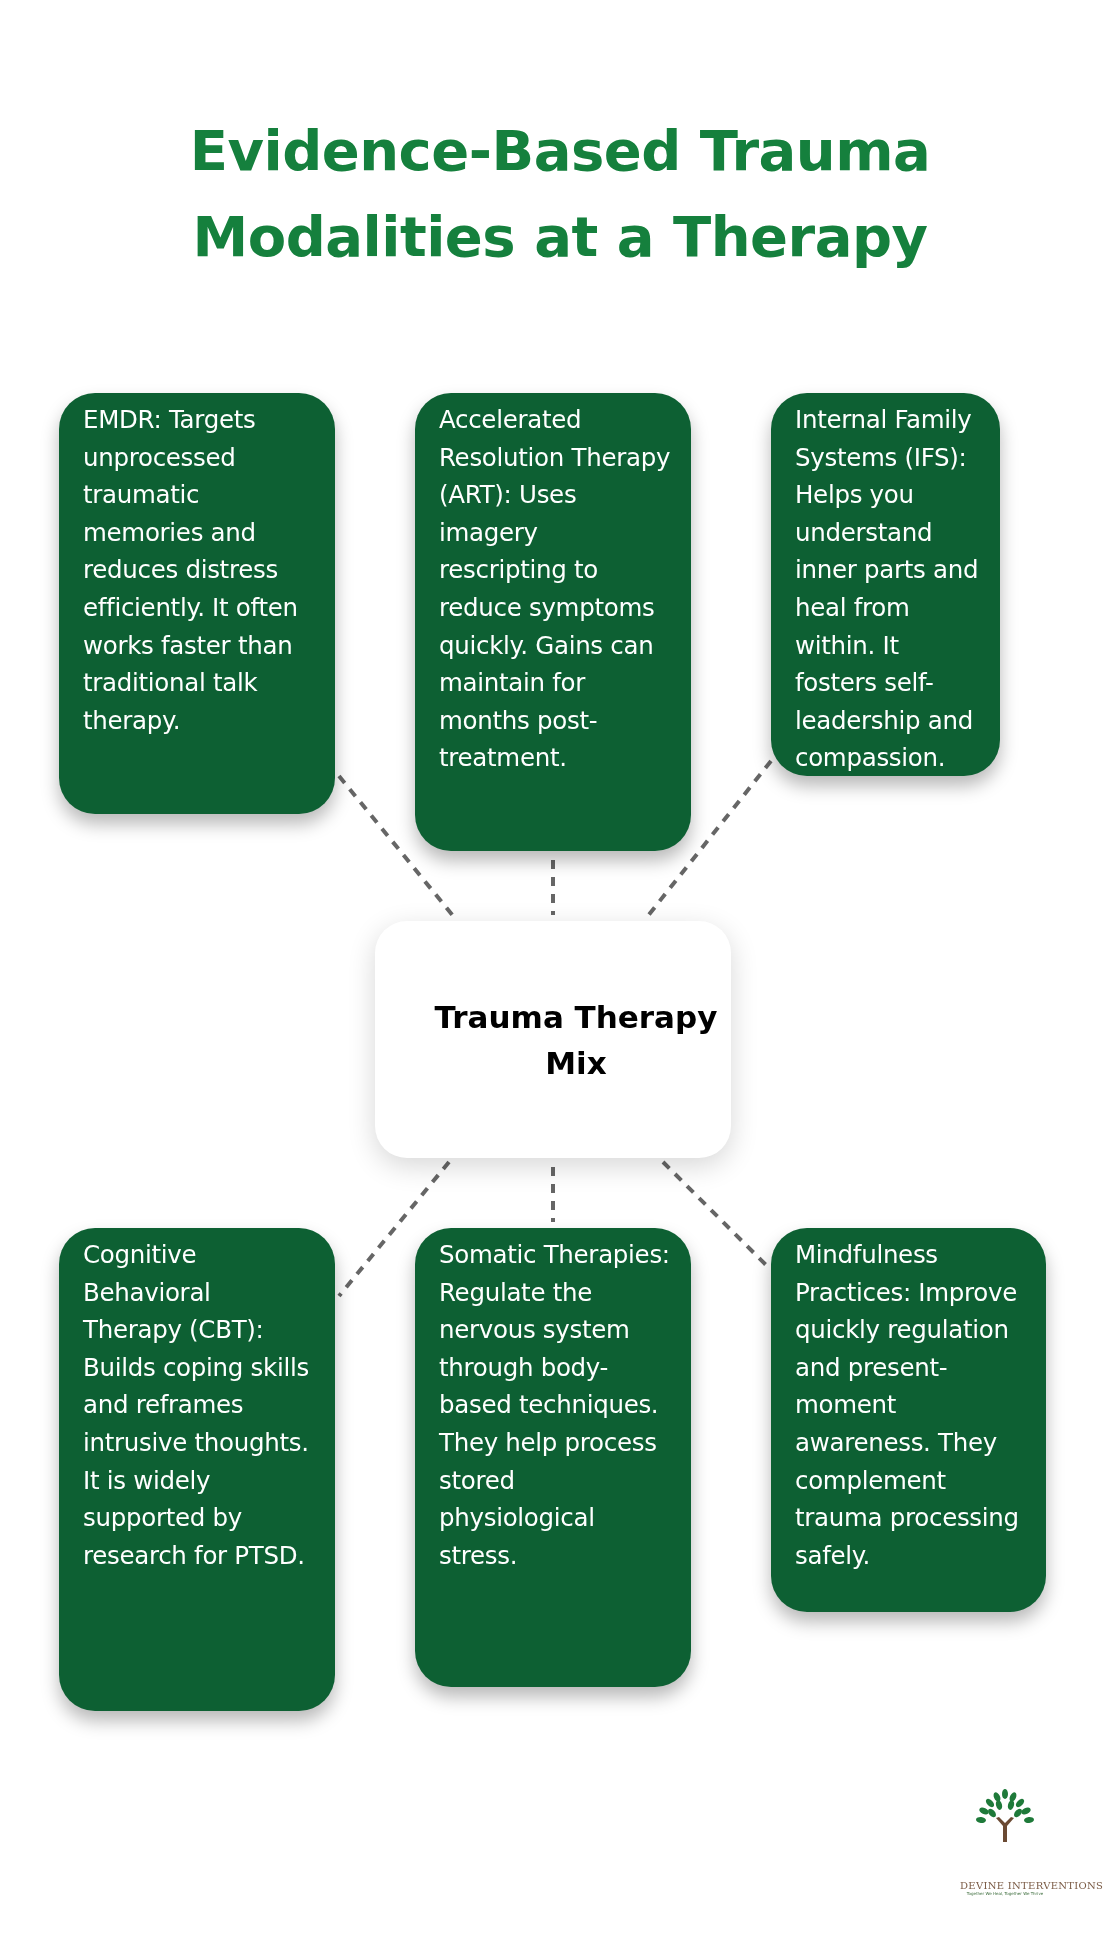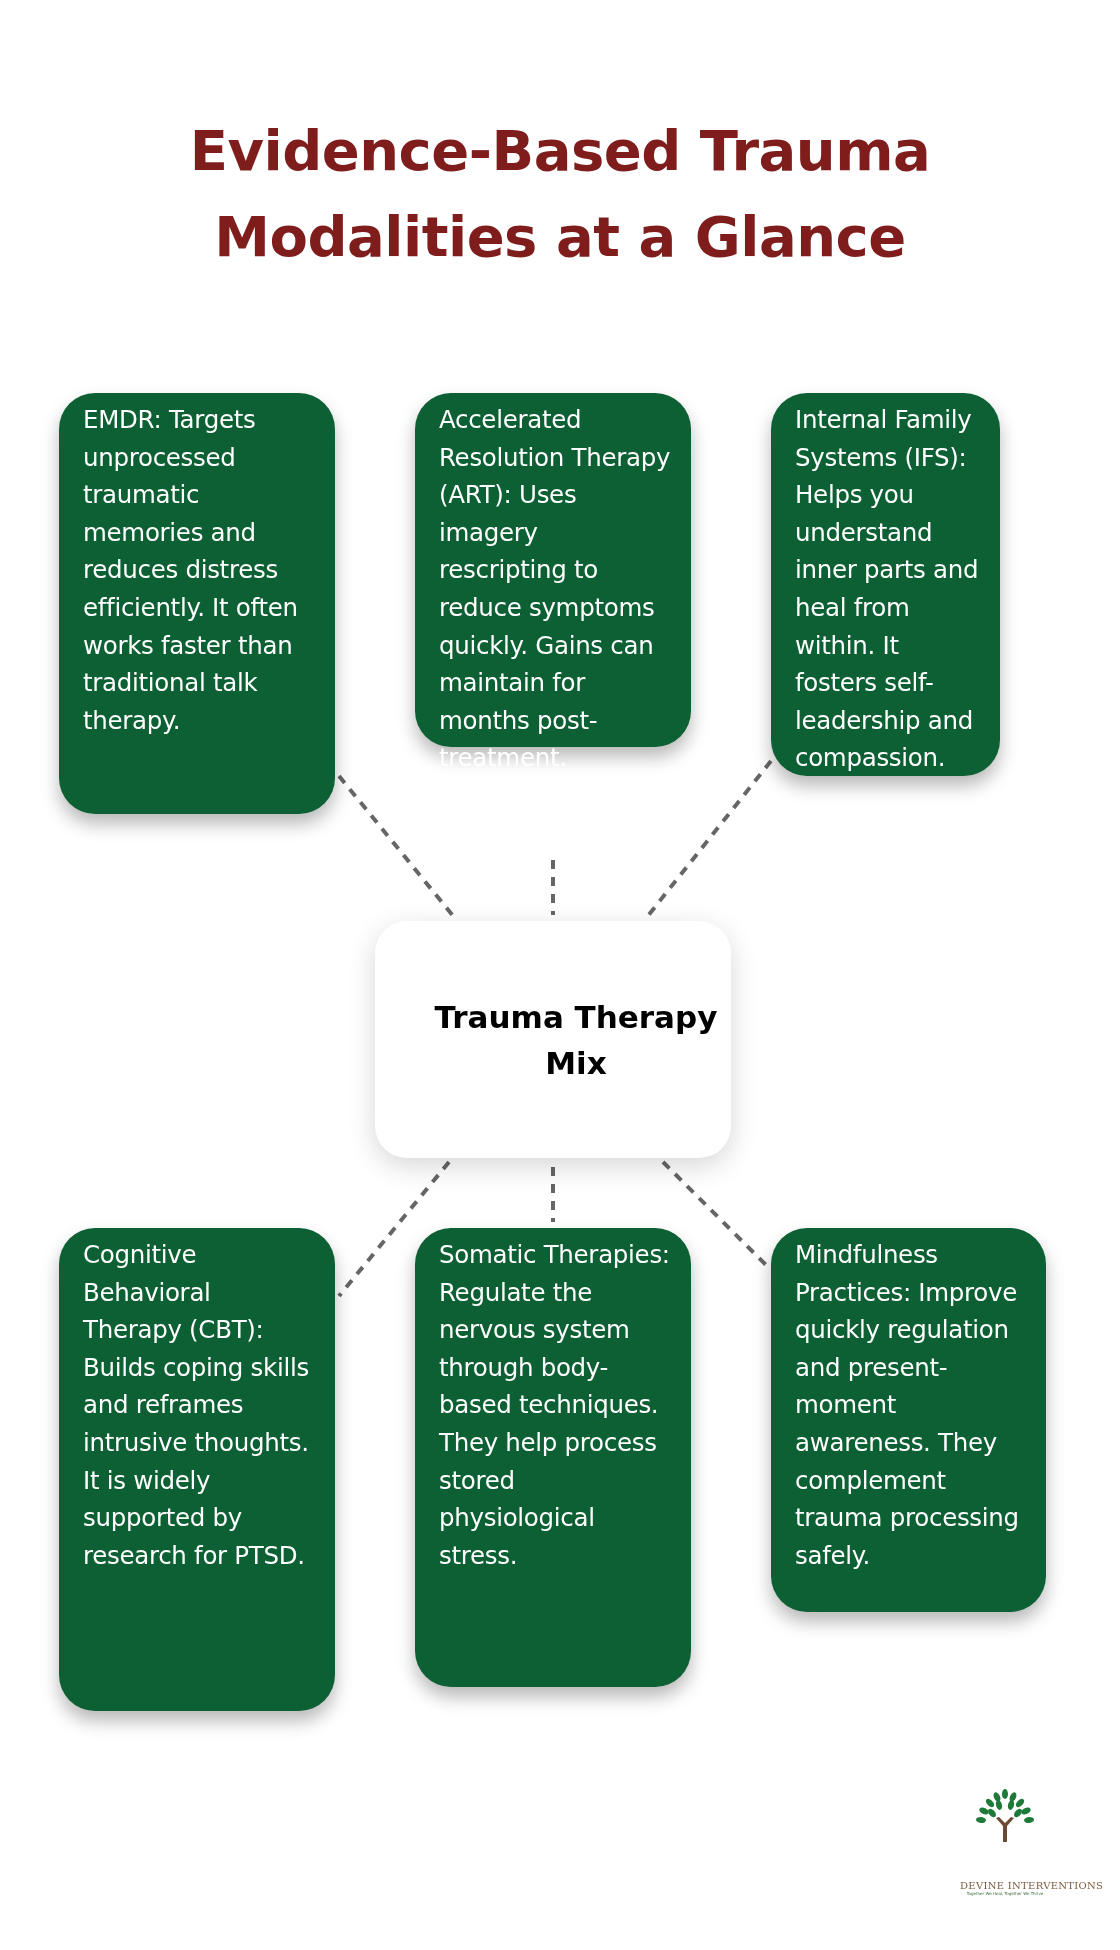--- a/index.html
+++ b/index.html
@@ -1,57 +1,57 @@
 <!DOCTYPE html>
 <html><head>
   <meta charset="utf-8">
   <style>
     html, body { margin: 0; padding: 0; background: #ffffff; }
     body { width: 1120px; height: 1950px; position: relative; overflow: hidden;
            font-family: "DejaVu Sans", "Liberation Sans", sans-serif; }
     .title { position: absolute; left: 0; top: 108px; width: 1120px; text-align: center;
              font-family: "DejaVu Sans", sans-serif; font-weight: bold; font-size: 56px;
-             line-height: 86px; color: #7f1d1d; letter-spacing: -0.5px; }
+             line-height: 86px; color: #15803d; letter-spacing: -0.5px; }
     svg.connectors { position: absolute; left: 0; top: 0; width: 1120px; height: 1950px; }
     .node { position: absolute; background: #0d6033; border-radius: 36px; color: #fff;
             box-shadow: 0 10px 18px rgba(0,0,0,0.28); box-sizing: border-box;
             padding: 8px 20px 0 24px; font-family: "DejaVu Sans", sans-serif;
             font-size: 24.5px; line-height: 37.6px; letter-spacing: -0.3px; }
     .center { position: absolute; left: 375px; top: 921px; width: 356px; height: 237px;
               background: #ffffff; border-radius: 32px; box-shadow: 0 8px 28px rgba(0,0,0,0.16);
               display: flex; align-items: center; justify-content: flex-end; text-align: center; }
     .center span { font-family: "DejaVu Sans", sans-serif; font-weight: bold; font-size: 31px;
                    line-height: 46px; color: #000; width: 310px; }
     .logo { position: absolute; left: 960px; top: 1788px; width: 90px; height: 82px; text-align: center; }
     .logo .brand { font-family: "DejaVu Serif", serif; font-size: 10px; color: #7a5a44; letter-spacing: 0.3px; white-space: nowrap; margin-top: 32px; }
     .logo .tag { font-family: "DejaVu Sans", sans-serif; font-size: 4px; color: #3a6b3a; white-space: nowrap; }
   </style>
 </head>
 <body>
 
 <div class="title">
   <div>Evidence-Based Trauma</div>
-  <div>Modalities at a Glance</div>
+  <div>Modalities at a Therapy</div>
 </div>
 
 <svg class="connectors" xmlns="http://www.w3.org/2000/svg">
   <g stroke="#666666" stroke-width="4" stroke-dasharray="9 8" fill="none">
     <line x1="339" y1="776" x2="454" y2="917"></line>
     <line x1="553" y1="860" x2="553" y2="915"></line>
     <line x1="771" y1="761" x2="647" y2="917"></line>
     <line x1="449" y1="1162" x2="339" y2="1296"></line>
     <line x1="553" y1="1167" x2="553" y2="1222"></line>
     <line x1="663" y1="1162" x2="768" y2="1267"></line>
   </g>
 </svg>
 
 <div class="node" style="left:59px; top:393px; width:276px; height:421px;">
   <span>EMDR: Targets unprocessed traumatic memories and reduces distress efficiently. It often works faster than traditional talk therapy.</span>
 </div>
-<div class="node" style="left:415px; top:393px; width:276px; height:354px;">
+<div class="node" style="left:415px; top:393px; width:276px; height:458px;">
   <span>Accelerated Resolution Therapy (ART): Uses imagery rescripting to reduce symptoms quickly. Gains can maintain for months post-treatment.</span>
 </div>
 <div class="node" style="left:771px; top:393px; width:229px; height:383px;">
   <span>Internal Family Systems (IFS): Helps you understand inner parts and heal from within. It fosters self-leadership and compassion.</span>
 </div>
 
 <div class="center">
   <span>Trauma Therapy Mix</span>
 </div>
 

